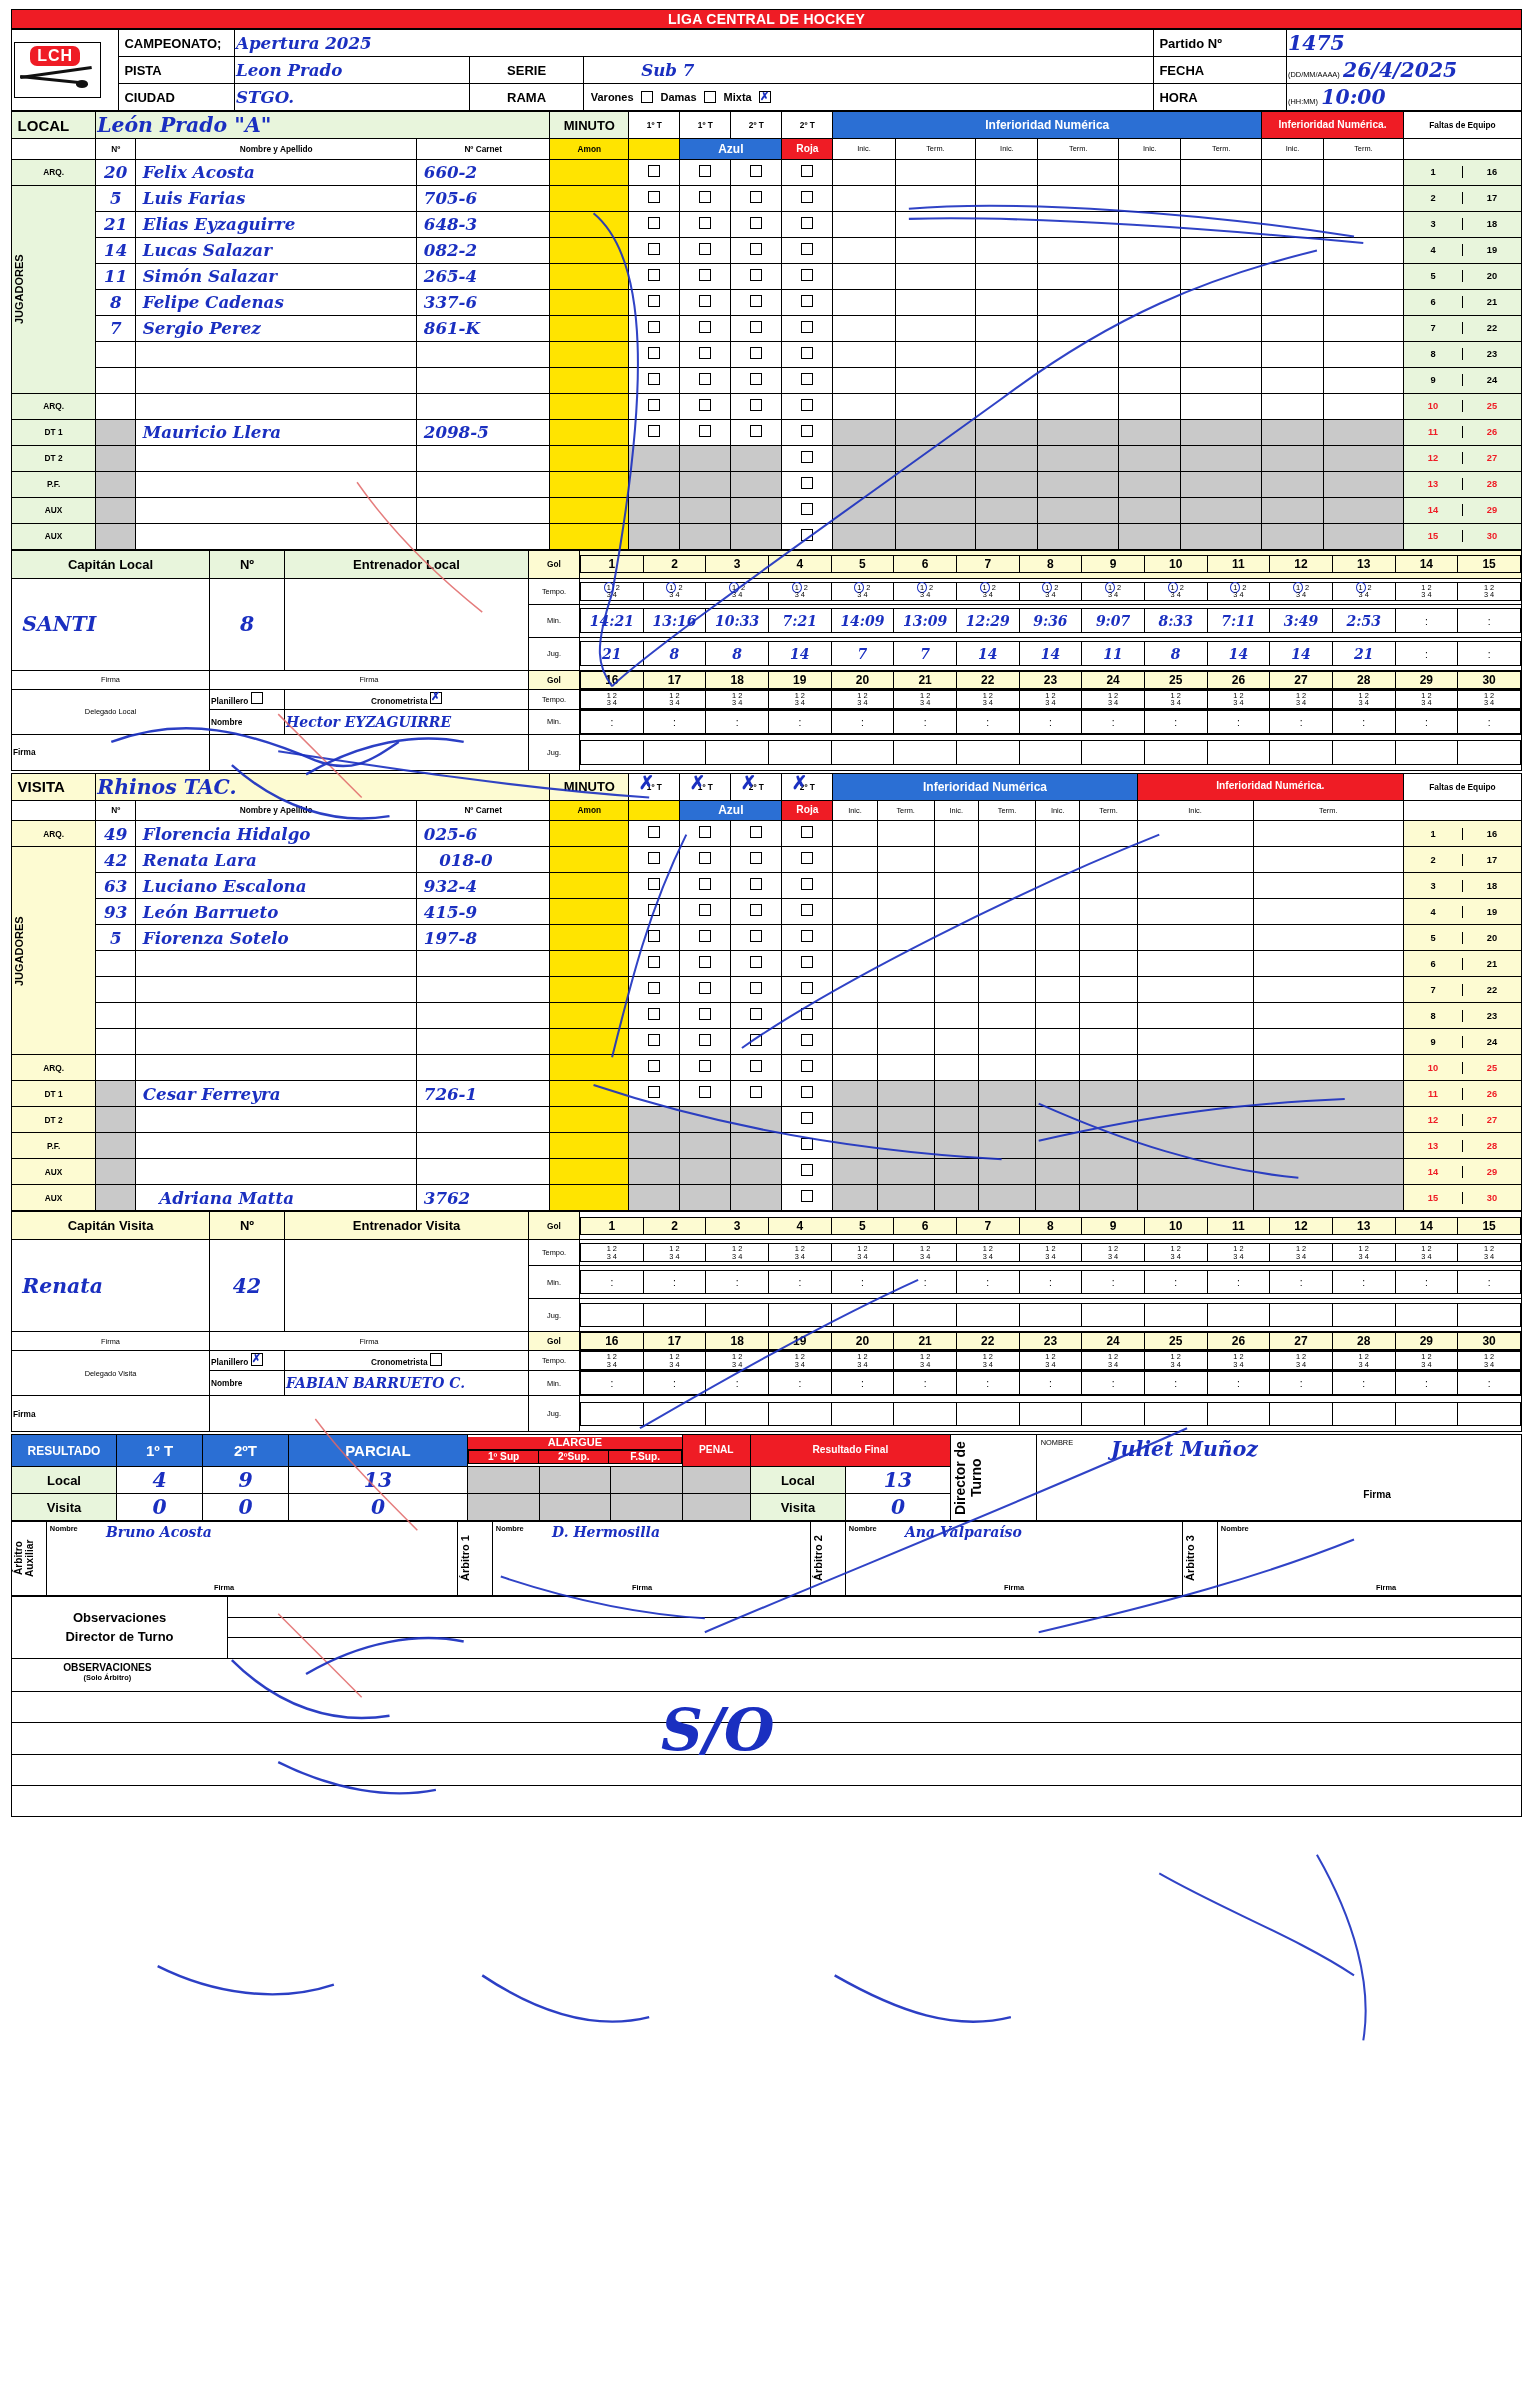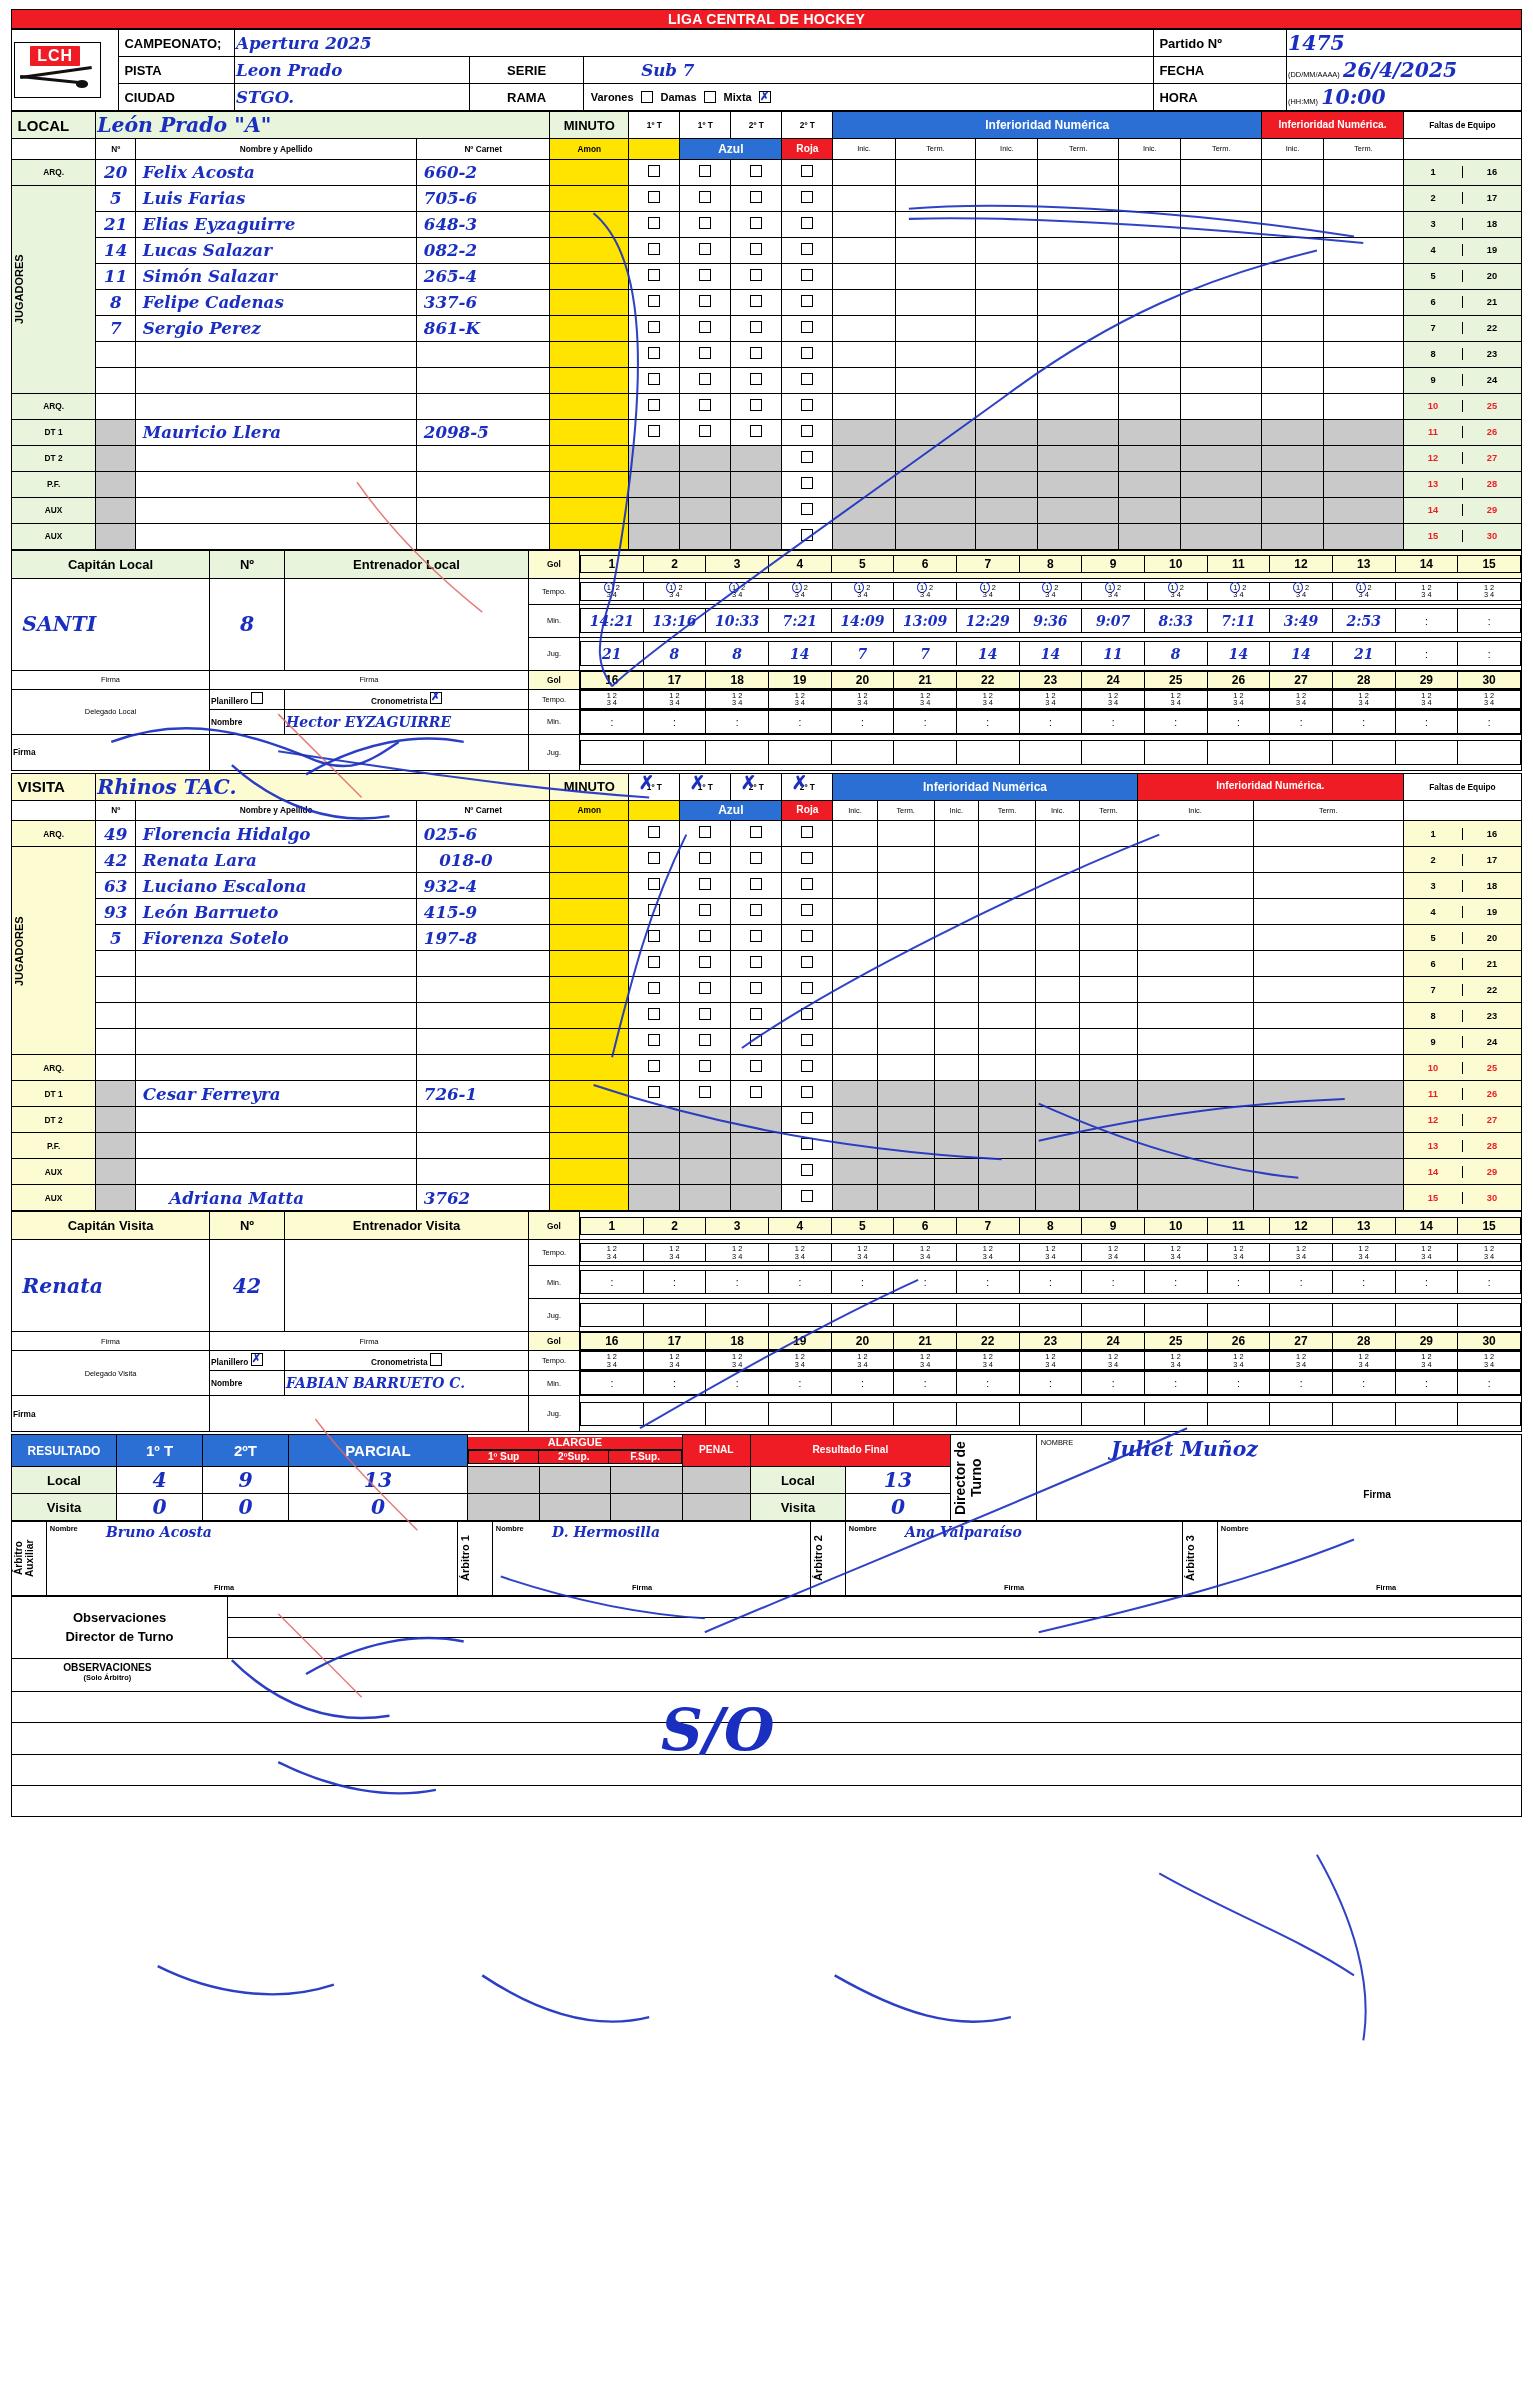--- a/index.html
+++ b/index.html
@@ -16,21 +16,21 @@
   .blue{background:#2b6fd4;color:#fff;font-weight:bold;text-align:center;font-size:12px;}
   .red{background:#ef1c25;color:#fff;font-weight:bold;text-align:center;font-size:10.2px;line-height:1.05;}
   .yellowcol{background:#ffe400;}
   .graycol{background:#c9c9c9;}
   .lightgreen{background:#e8f5dc;}
   .lightyellow{background:#fdfbd2;}
   .chk{width:10.2px;height:10.2px;border:0.9px solid #000;display:inline-block;background:#fff;}
   .vtext{writing-mode:vertical-rl;transform:rotate(180deg);text-align:center;font-weight:bold;font-size:11px;}
   .foot{font-size:10.2px;color:#222;display:flex;justify-content:space-between;padding-top:3.7px;}
   .logo{border:0.9px solid #000;width:85px;height:54px;position:relative;background:#fff;overflow:hidden;}
-  .logo .lch{position:absolute;top:2.8px;left:15px;background:#ef1c25;color:#fff;font-weight:bold;font-size:16px;padding:0.9px 7.4px;border-radius:1px;letter-spacing:0.9px;}
+  .logo .lch{position:absolute;top:2.8px;left:15px;background:#ef1c25;color:#fff;font-weight:bold;font-size:16px;padding:0.9px 7.4px;border-radius:7px;letter-spacing:0.9px;}
   .logo .stick{position:absolute;left:5.6px;top:28px;width:72px;height:2.8px;background:#111;transform:rotate(-8deg);}
   .logo .stick2{position:absolute;left:5.6px;top:35px;width:59px;height:2.8px;background:#111;transform:rotate(6deg);}
   .logo .puck{position:absolute;left:61px;top:37px;width:12px;height:7.4px;border-radius:50%;background:#111;}
   td{vertical-align:middle;}
   .hwbig{font-size:20.4px;}
   .hwmid{font-size:16.7px;}
   .hwsm{font-size:14px;}
   .golnum{font-weight:bold;font-size:12px;text-align:center;background:#fdfbd2;}
   .tmp{font-size:7.4px;line-height:1.0;text-align:center;}
   .faltL{font-size:9.3px;font-weight:bold;text-align:center;}
@@ -1236,21 +1236,21 @@
                   <td class="faltL redtxt" style="border-right:0.9px solid #000;width:50%;">14</td>
                   <td class="faltL redtxt" style="width:50%;">29</td>
                 </tr>
               </tbody>
             </table>
           </td>
         </tr>
         <tr style="height:26px;">
           <td class="cell ctr tiny lightyellow">AUX</td>
           <td class="cell graycol"></td>
-          <td class="cell"><span class="hw hwmid" style="padding-left:11px;margin-left:21px;">Adriana Matta</span></td>
+          <td class="cell"><span class="hw hwmid" style="padding-left:22px;">Adriana Matta</span></td>
           <td class="cell"><span class="hw hwmid" style="padding-left:5.6px;">3762</span></td>
           <td class="cell yellowcol"></td>
           <td class="cell graycol"></td>
           <td class="cell graycol"></td>
           <td class="cell graycol"></td>
           <td class="cell ctr"><span class="chk"></span></td>
           <td class="cell graycol"></td>
           <td class="cell graycol"></td>
           <td class="cell graycol"></td>
           <td class="cell graycol"></td>

